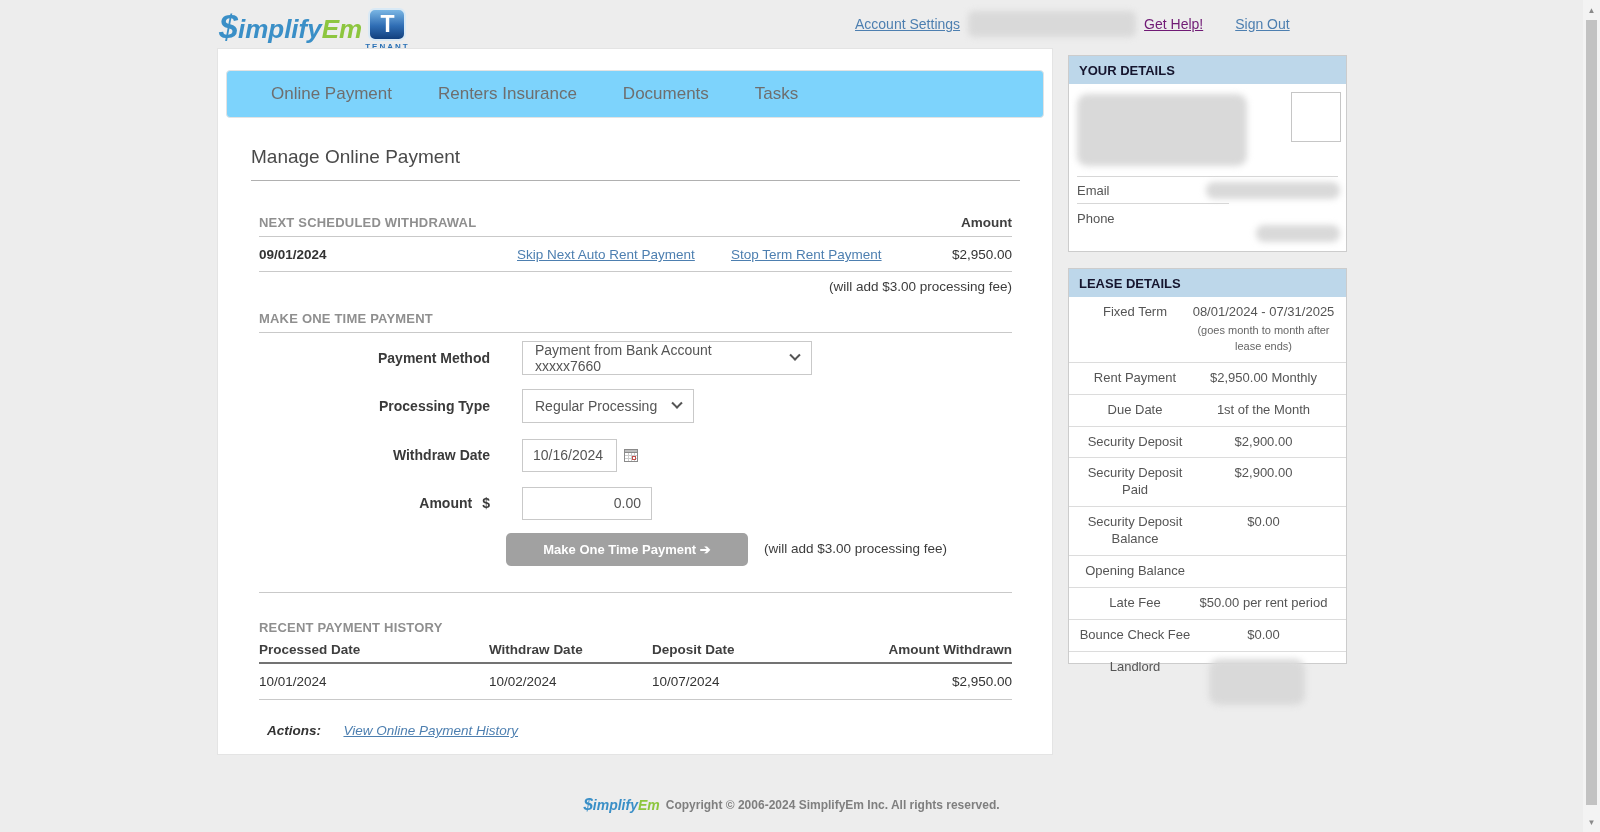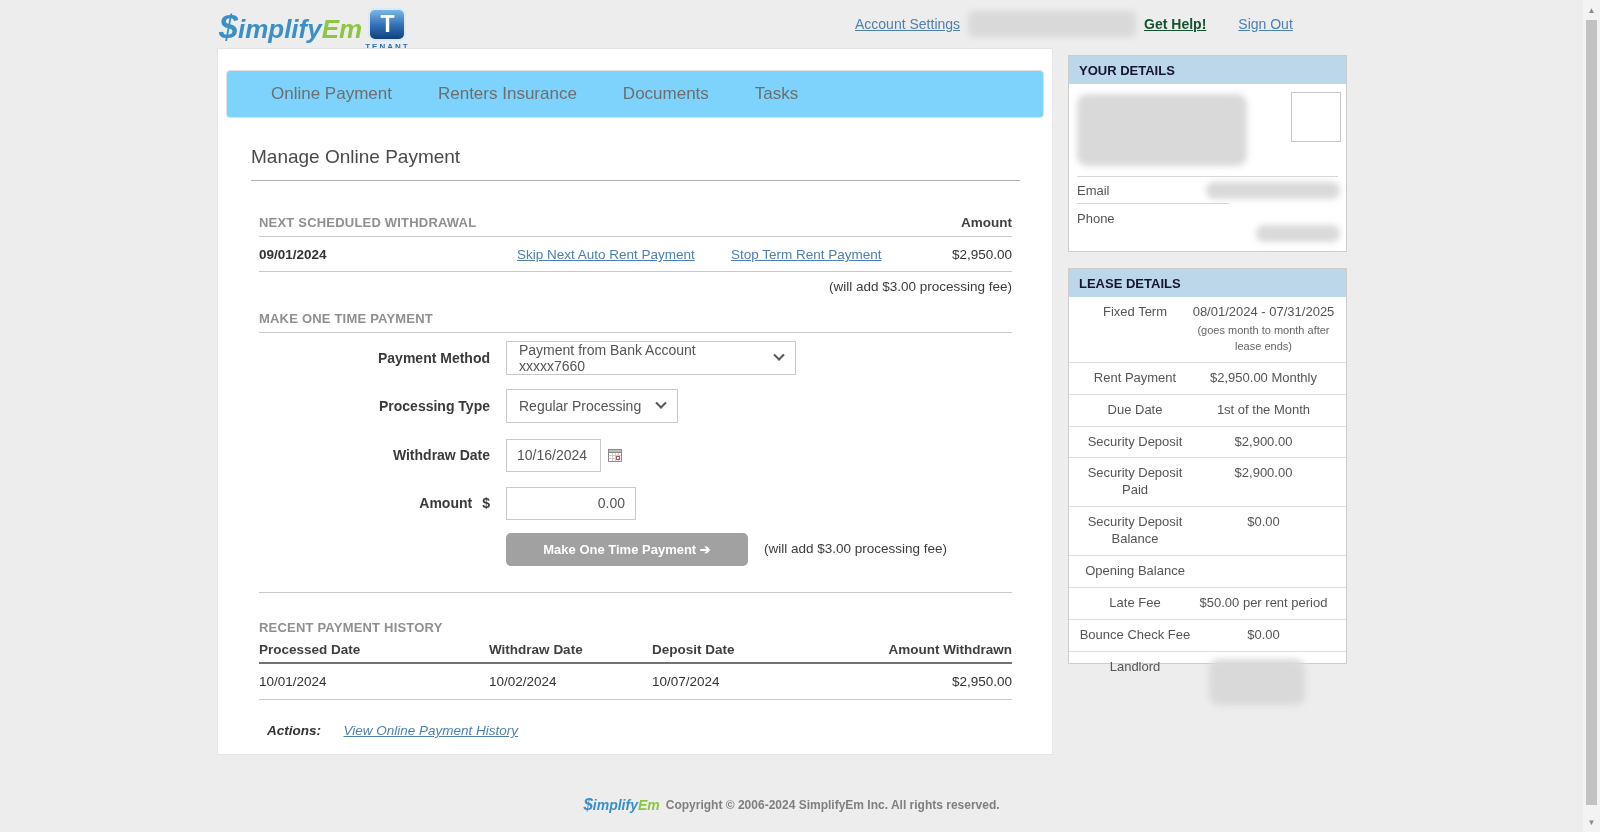--- a/index.html
+++ b/index.html
@@ -26,21 +26,21 @@
     width:38px; height:33px; border-radius:7px;
     background:linear-gradient(180deg,#7ab6e4 0%,#2f6db4 55%,#12407d 100%);
     border:2px solid #d9e9f5;
     color:#fff; font-weight:bold; font-size:23px;
     display:flex; align-items:center; justify-content:center;
   }
   .badge-caption { font-size:8px; font-weight:bold; color:#2970b5; letter-spacing:2px; margin-top:1px; }
 
   .top-nav { position:absolute; left:855px; top:10px; height:28px; display:flex; align-items:center; font-size:14px; }
   .top-nav .redacted { width:168px; height:26px; margin:0 8px; border-radius:6px; }
-  .help-link { color:#14532d; font-weight:bold; margin-right:32px; }
+  .help-link { color:#701a75; font-weight:normal; margin-right:32px; }
   .signout-link { margin-left:0; }
   .acct-link { margin-right:0; }
 
   
   .main-card {
     position:absolute; left:217px; top:48px; width:836px; height:707px;
     background:#fff; border:1px solid #e4e4e4;
   }
   .tabbar {
     position:absolute; left:8px; top:21px; width:818px; height:48px;
@@ -64,21 +64,21 @@
   .bold-date { font-weight:bold; color:#333; }
 
   .fee-note { font-size:13.5px; color:#3c3c3c; }
 
   .form-row { position:absolute; height:34px; display:flex; align-items:center; }
   .form-label {
     position:absolute; left:41px; width:231px; text-align:right;
     font-size:14px; font-weight:bold; color:#3a3a3a;
     display:flex; justify-content:flex-end; gap:10px;
   }
-  .field-x { position:absolute; left:288px; }
+  .field-x { position:absolute; left:304px; }
   .select {
     height:34px; background:#fff; border:1px solid #c9c9c9;
     display:flex; align-items:center; padding:0 12px; cursor:pointer;
     font-size:14px; color:#555; justify-content:space-between;
   }
   .chev { width:8px; height:8px; border-right:2px solid #555; border-bottom:2px solid #555; transform:rotate(45deg) translate(-2px,-2px); flex:none; margin-left:14px; }
   input.txt {
     height:33px; border:1px solid #c9c9c9; font-family:"Liberation Sans",sans-serif;
     font-size:14px; color:#555; padding:0 10px; background:#fff;
   }

